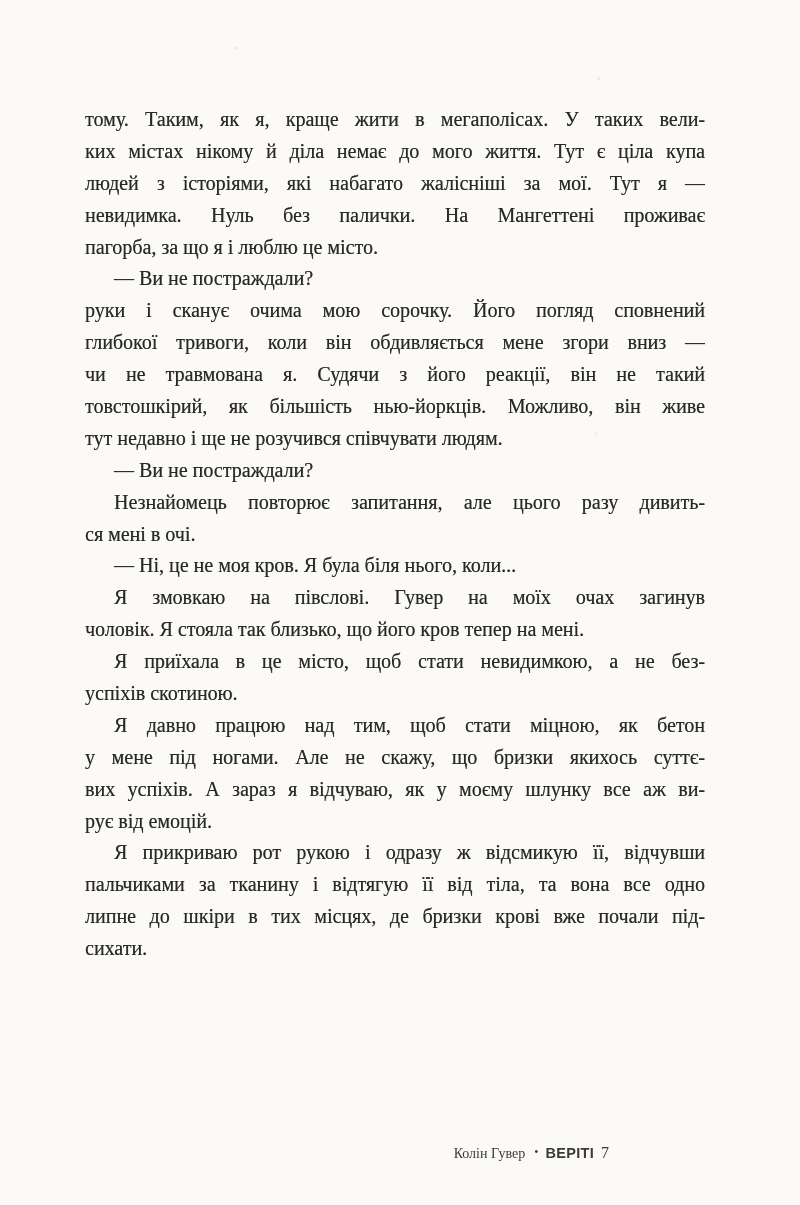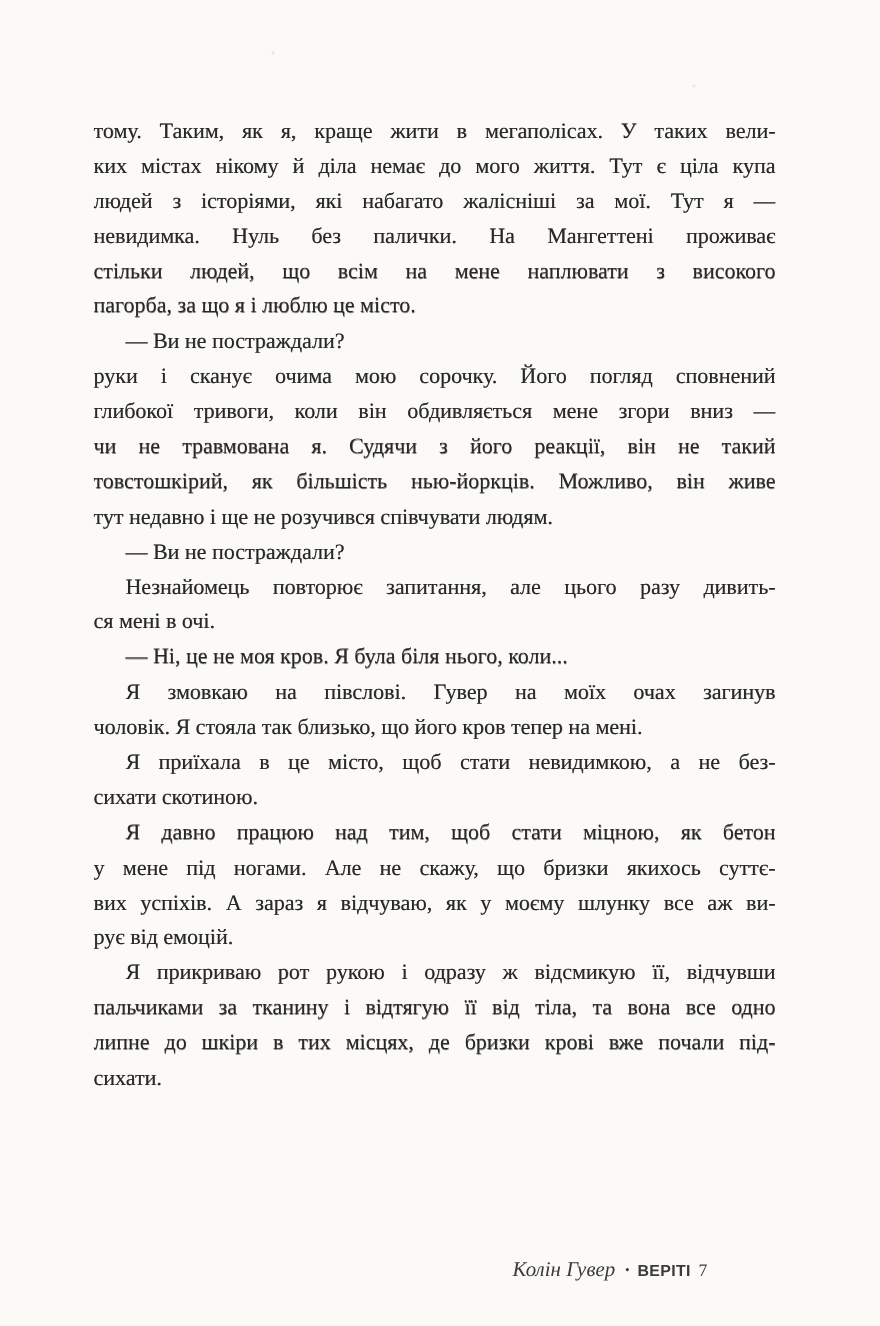--- a/index.html
+++ b/index.html
@@ -17,21 +17,20 @@
     width: 637px;
     height: 1205px;
     font-family: "Liberation Serif", serif;
     color: var(--ink, #282828);
     
     background-image:
       radial-gradient(circle at 37% 4%, rgba(60,60,60,0.10) 0 1px, transparent 2px),
       radial-gradient(circle at 94% 6.5%, rgba(60,60,60,0.09) 0 1px, transparent 2px),
       radial-gradient(circle at 93.5% 36%, rgba(60,60,60,0.08) 0 1px, transparent 2px),
       radial-gradient(circle at 68% 74%, rgba(60,60,60,0.07) 0 1px, transparent 2px);
-    padding-left: 34px;
   }
   .text-block {
     position: absolute;
     left: 85px;
     top: 104px;
     width: 620px;
     font-size: 20px;
     line-height: 31.9px;
     text-shadow: 0.3px 0.3px 0.6px rgba(35,35,35,0.55);
   }
@@ -48,22 +47,21 @@
   }
   .running-footer {
     position: absolute;
     top: 1144px;
     right: 28px;
     white-space: nowrap;
     color: var(--footer-ink, #3a3a3a);
   }
   .footer-author {
     font-family: "Liberation Serif", serif;
-    font-style: italic;
-    font-size: 19px;
+    font-size: 14px;
     margin-left: 28px;
   }
   .footer-sep {
     display: inline-block;
     margin: 0 7px 0 9px;
     font-size: 12px;
     vertical-align: 2px;
   }
   .footer-title {
     font-family: "Liberation Sans", sans-serif;
@@ -81,36 +79,35 @@
 </head>
 <body>
 
 <div class="page">
 
   <main class="text-block" id="text-block">
       <div class="line j">тому. Таким, як я, краще жити в мегаполісах. У таких вели-</div>
       <div class="line j">ких містах нікому й діла немає до мого життя. Тут є ціла купа</div>
       <div class="line j">людей з історіями, які набагато жалісніші за мої. Тут я —</div>
       <div class="line j">невидимка. Нуль без палички. На Мангеттені проживає</div>
-      <div class="line j">стільки людей, що всім на мене наплювати з високого</div>
       <div class="line">пагорба, за що я і люблю це місто.</div>
       <div class="line indent">— Ви не постраждали?</div>
       <div class="line j">руки і сканує очима мою сорочку. Його погляд сповнений</div>
       <div class="line j">глибокої тривоги, коли він обдивляється мене згори вниз —</div>
       <div class="line j">чи не травмована я. Судячи з його реакції, він не такий</div>
       <div class="line j">товстошкірий, як більшість нью-йоркців. Можливо, він живе</div>
       <div class="line">тут недавно і ще не розучився співчувати людям.</div>
       <div class="line indent">— Ви не постраждали?</div>
       <div class="line indent j">Незнайомець повторює запитання, але цього разу дивить-</div>
       <div class="line">ся мені в очі.</div>
       <div class="line indent">— Ні, це не моя кров. Я була біля нього, коли...</div>
       <div class="line indent j">Я змовкаю на півслові. Гувер на моїх очах загинув</div>
       <div class="line">чоловік. Я стояла так близько, що його кров тепер на мені.</div>
       <div class="line indent j">Я приїхала в це місто, щоб стати невидимкою, а не без-</div>
-      <div class="line">сихати скотиною.</div>
+      <div class="line">успіхів скотиною.</div>
       <div class="line indent j">Я давно працюю над тим, щоб стати міцною, як бетон</div>
       <div class="line j">у мене під ногами. Але не скажу, що бризки якихось суттє-</div>
       <div class="line j">вих успіхів. А зараз я відчуваю, як у моєму шлунку все аж ви-</div>
       <div class="line">рує від емоцій.</div>
       <div class="line indent j">Я прикриваю рот рукою і одразу ж відсмикую її, відчувши</div>
       <div class="line j">пальчиками за тканину і відтягую її від тіла, та вона все одно</div>
       <div class="line j">липне до шкіри в тих місцях, де бризки крові вже почали під-</div>
       <div class="line">сихати.</div>
     </main>
 

